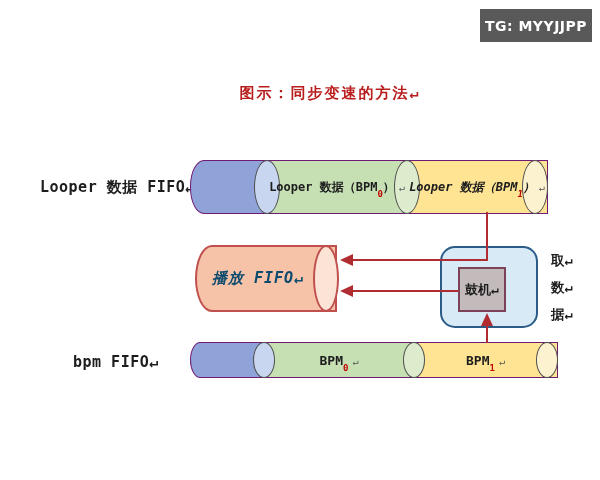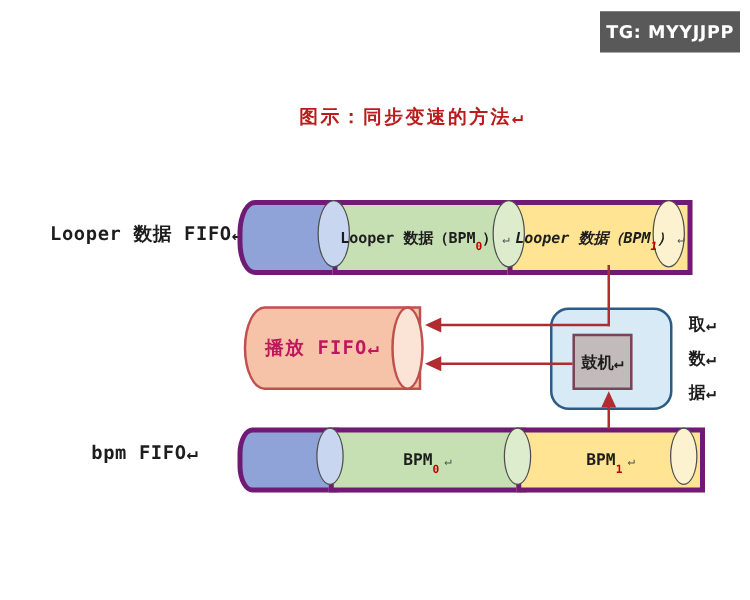--- a/index.html
+++ b/index.html
@@ -29,61 +29,61 @@
 
   
   .row-label{font-size:15px;font-weight:bold;white-space:nowrap;color:#1d1d1d;letter-spacing:0.5px;}
   #looper-label{left:40px;top:178px;}
   #bpm-label{left:73px;top:353px;}
 
   
   .cyl{position:absolute;}
   .cyl-seg{
     position:absolute;top:0;height:100%;
-    border:4px solid #701a75;
+    border:1px solid #701a75;
     display:flex;align-items:center;justify-content:center;
   }
   .cyl-seg .seg-text{
     position:relative;z-index:3;white-space:nowrap;
     font-weight:bold;color:#1d1d1d;
   }
   .cyl-cap{
     position:absolute;top:0;height:100%;
     border:1px solid #4e4e4e;border-radius:50%;z-index:2;
   }
   .round-left-52{border-top-left-radius:14px 26px;border-bottom-left-radius:14px 26px;}
   .round-left-42{border-top-left-radius:12px 21px;border-bottom-left-radius:12px 21px;}
 
   .fill-blue{background:#8fa3d8;}   .fill-blue-cap{background:#c9d6f0;}
   .fill-green{background:#c6e0b4;}  .fill-green-cap{background:#ddeccd;}
   .fill-yellow{background:#ffe593;} .fill-yellow-cap{background:#fdf2cf;}
 
   #looper-cyl{left:190px;top:160px;width:356px;height:52px;}
   #looper-cyl .seg-text{font-size:12px;}
-  #bpm-cyl{left:190px;top:342px;width:366px;height:44px;}
+  #bpm-cyl{left:190px;top:342px;width:366px;height:34px;}
   #bpm-cyl .seg-text{font-size:13px;}
 
   sub.bpm-sub{font-size:9px;color:#c00000;font-weight:bold;position:relative;top:3px;line-height:0;}
   .ret{font-size:10px;color:#555;font-weight:normal;}
   .seg-text .ret{margin-left:4px;}
 
   
   #play-cyl{
     left:195px;top:245px;width:142px;height:67px;
     background:#f6c3a9;border:2px solid #c0504d;
     border-top-left-radius:17px 34px;border-bottom-left-radius:17px 34px;
     display:flex;align-items:center;justify-content:center;
   }
   #play-cap{
     left:116px;top:-2px;width:26px;height:67px;
     background:#fbe3d5;border:2px solid #c0504d;border-radius:50%;
   }
   #play-label{
     position:relative;z-index:3;font-size:15px;font-weight:bold;
-    padding-right:16px;white-space:nowrap;color:#be185d;letter-spacing:1px;
+    padding-right:16px;white-space:nowrap;color:#0c4a6e;letter-spacing:1px;font-style:italic;
   }
 
   
   #drum-outer{
     left:440px;top:246px;width:98px;height:82px;
     background:#d9eaf7;border:2px solid #2b5c88;border-radius:15px;
   }
   #drum-inner{
     left:458px;top:267px;width:48px;height:45px;
     background:#c3bbbb;border:2px solid #7c4358;

